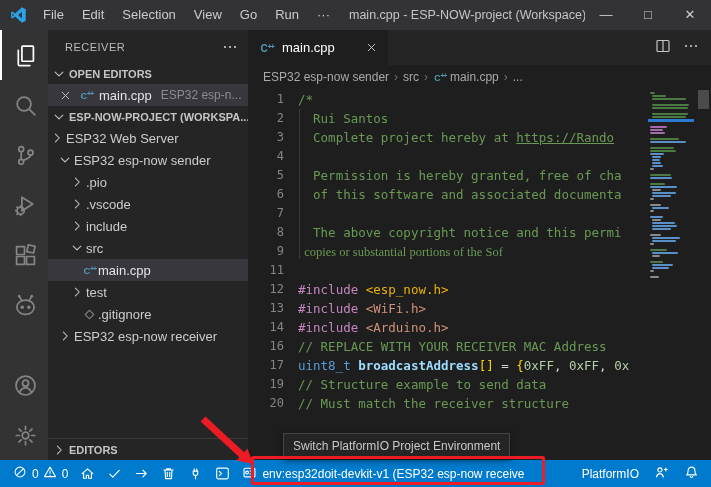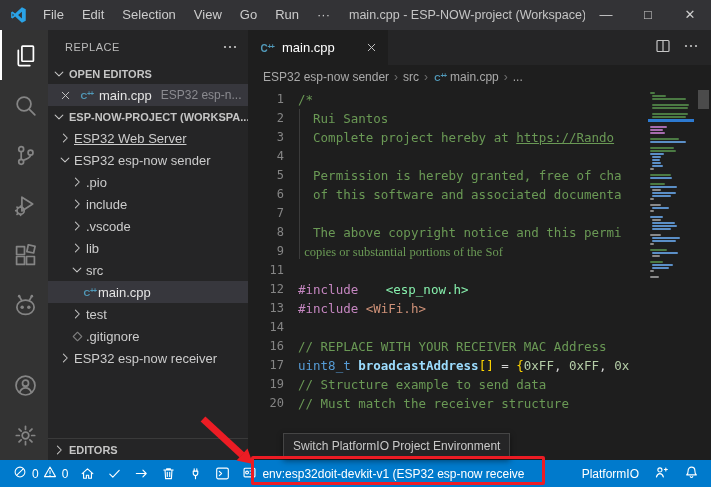--- a/index.html
+++ b/index.html
@@ -168,21 +168,21 @@
                 <circle cx="8" cy="8" r="2.3"></circle>
                 <path d="M8 1.6v2.1M8 12.3v2.1M1.6 8h2.1M12.3 8h2.1M3.5 3.5l1.5 1.5M11 11l1.5 1.5M12.5 3.5 11 5M5 11l-1.5 1.5"></path>
               </svg>
             </span>
           </div>
         </div>
     </div>
 
     <div id="sidebar">
       <div id="sb-title-row">
-        <span>REPLACE</span>
+        <span>RECEIVER</span>
         <span id="sb-title-more">
             <svg width="16" height="16" viewBox="0 0 16 16" fill="none" stroke="currentColor" stroke-width="1.2" stroke-linecap="round" stroke-linejoin="round">
               <circle cx="3" cy="8" r="1.1" fill="currentColor" stroke="none"></circle>
               <circle cx="8" cy="8" r="1.1" fill="currentColor" stroke="none"></circle>
               <circle cx="13" cy="8" r="1.1" fill="currentColor" stroke="none"></circle>
             </svg>
           </span>
       </div>
       <div class="sb-sec">
         <span class="chev">
@@ -212,21 +212,21 @@
         </div>
       <div class="sb-sec">
         <span class="chev">
             <svg width="14" height="14" viewBox="0 0 16 16" fill="none" stroke="currentColor" stroke-width="1.2" stroke-linecap="round" stroke-linejoin="round">
               <path d="M3.6 5.8 8 10.2l4.4-4.4"></path>
             </svg>
           </span>
         <span>ESP-NOW-PROJECT (WORKSPA...</span>
       </div>
       <div id="tree">
-          <div class="tree-row" style="padding-left: 8px; text-decoration: underline;">
+          <div class="tree-row" style="">
             <span class="chev" style="display: flex;">
               <svg width="14" height="14" viewBox="0 0 16 16" fill="none" stroke="currentColor" stroke-width="1.2" stroke-linecap="round" stroke-linejoin="round">
                 <path d="M6.2 3.6 10.6 8l-4.4 4.4"></path>
               </svg>
             </span>
             <span class="tree-label">ESP32 Web Server</span>
           </div>
           <div class="tree-row" style="padding-left: 8px;">
             <span class="chev" style="display: flex;">
               <svg width="14" height="14" viewBox="0 0 16 16" fill="none" stroke="currentColor" stroke-width="1.2" stroke-linecap="round" stroke-linejoin="round">
@@ -242,37 +242,29 @@
               </svg>
             </span>
             <span class="tree-label">.pio</span>
           </div>
           <div class="tree-row" style="padding-left: 20px;">
             <span class="chev" style="display: flex;">
               <svg width="14" height="14" viewBox="0 0 16 16" fill="none" stroke="currentColor" stroke-width="1.2" stroke-linecap="round" stroke-linejoin="round">
                 <path d="M6.2 3.6 10.6 8l-4.4 4.4"></path>
               </svg>
             </span>
+            <span class="tree-label">.vscode</span>
+          </div>
+          <div class="tree-row" style="padding-left: 20px;">
+            <span class="chev" style="display: flex;">
+              <svg width="14" height="14" viewBox="0 0 16 16" fill="none" stroke="currentColor" stroke-width="1.2" stroke-linecap="round" stroke-linejoin="round">
+                <path d="M6.2 3.6 10.6 8l-4.4 4.4"></path>
+              </svg>
+            </span>
             <span class="tree-label">include</span>
-          </div>
-          <div class="tree-row" style="padding-left: 20px;">
-            <span class="chev" style="display: flex;">
-              <svg width="14" height="14" viewBox="0 0 16 16" fill="none" stroke="currentColor" stroke-width="1.2" stroke-linecap="round" stroke-linejoin="round">
-                <path d="M6.2 3.6 10.6 8l-4.4 4.4"></path>
-              </svg>
-            </span>
-            <span class="tree-label">.vscode</span>
-          </div>
-          <div class="tree-row" style="padding-left: 20px;">
-            <span class="chev" style="display: flex;">
-              <svg width="14" height="14" viewBox="0 0 16 16" fill="none" stroke="currentColor" stroke-width="1.2" stroke-linecap="round" stroke-linejoin="round">
-                <path d="M6.2 3.6 10.6 8l-4.4 4.4"></path>
-              </svg>
-            </span>
-            <span class="tree-label">lib</span>
           </div>
           <div class="tree-row" style="padding-left: 20px;">
             <span class="chev" style="display: flex;">
               <svg width="14" height="14" viewBox="0 0 16 16" fill="none" stroke="currentColor" stroke-width="1.2" stroke-linecap="round" stroke-linejoin="round">
                 <path d="M3.6 5.8 8 10.2l4.4-4.4"></path>
               </svg>
             </span>
             <span class="tree-label">src</span>
           </div>
           <div class="tree-row selected" style="padding-left: 32px;">
@@ -286,21 +278,21 @@
             <span class="tree-label" style="color: rgb(228, 228, 228);">main.cpp</span>
           </div>
           <div class="tree-row" style="padding-left: 20px;">
             <span class="chev" style="display: flex;">
               <svg width="14" height="14" viewBox="0 0 16 16" fill="none" stroke="currentColor" stroke-width="1.2" stroke-linecap="round" stroke-linejoin="round">
                 <path d="M6.2 3.6 10.6 8l-4.4 4.4"></path>
               </svg>
             </span>
             <span class="tree-label">test</span>
           </div>
-          <div class="tree-row" style="padding-left: 20px;">
+          <div class="tree-row" style="padding-left: 32px;">
             <span class="file-ico" style="display: flex;">
               <svg width="15" height="15" viewBox="0 0 16 16" fill="none" stroke="currentColor" stroke-width="1.2" stroke-linecap="round" stroke-linejoin="round">
                 <rect x="4.8" y="4.8" width="6.4" height="6.4" transform="rotate(45 8 8)" stroke="#7d7d7d"></rect>
               </svg>
             </span>
             <span class="tree-label">.gitignore</span>
           </div>
           <div class="tree-row" style="padding-left: 8px;">
             <span class="chev" style="display: flex;">
               <svg width="14" height="14" viewBox="0 0 16 16" fill="none" stroke="currentColor" stroke-width="1.2" stroke-linecap="round" stroke-linejoin="round">
@@ -379,23 +371,23 @@
             <div class="code-line"><span class="ln">1</span><span class="code-text"><span style="color: rgb(106, 153, 85);">/*</span></span></div>
             <div class="code-line"><span class="ln">2</span><span class="code-text"><span style="color: rgb(106, 153, 85);">  Rui Santos</span></span></div>
             <div class="code-line"><span class="ln">3</span><span class="code-text"><span style="color: rgb(106, 153, 85);">  Complete project hereby at </span><span style="color: rgb(106, 153, 85); text-decoration: underline;">https://Rando</span></span></div>
             <div class="code-line"><span class="ln">4</span><span class="code-text"></span></div>
             <div class="code-line"><span class="ln">5</span><span class="code-text"><span style="color: rgb(106, 153, 85);">  Permission is hereby granted, free of cha</span></span></div>
             <div class="code-line"><span class="ln">6</span><span class="code-text"><span style="color: rgb(106, 153, 85);">  of this software and associated documenta</span></span></div>
             <div class="code-line"><span class="ln">7</span><span class="code-text"></span></div>
             <div class="code-line"><span class="ln">8</span><span class="code-text"><span style="color: rgb(106, 153, 85);">  The above copyright notice and this permi</span></span></div>
             <div class="code-line"><span class="ln">9</span><span class="code-text"><span style="color: rgb(106, 153, 85); font-family: Liberation Serif, serif;">  copies or substantial portions of the Sof</span></span></div>
             <div class="code-line"><span class="ln">11</span><span class="code-text"></span></div>
-            <div class="code-line"><span class="ln">12</span><span class="code-text"><span style="color: rgb(197, 134, 192);">#include </span><span style="color: #86efac; margin-left: 20px;">&lt;esp_now.h&gt;</span></span></div>
+            <div class="code-line"><span class="ln">12</span><span class="code-text"><span style="color: rgb(197, 134, 192);">#include </span><span style="color: #eab308;">&lt;esp_now.h&gt;</span></span></div>
             <div class="code-line"><span class="ln">13</span><span class="code-text"><span style="color: rgb(197, 134, 192);">#include </span><span style="color: rgb(206, 145, 120);">&lt;WiFi.h&gt;</span></span></div>
-            <div class="code-line"><span class="ln">14</span></div>
+            <div class="code-line"><span class="ln">14</span><span class="code-text"><span style="color: rgb(197, 134, 192);">#include </span><span style="color: rgb(206, 145, 120);">&lt;Arduino.h&gt;</span></span></div>
             <div class="code-line"><span class="ln">16</span><span class="code-text"><span style="color: rgb(106, 153, 85);">// REPLACE WITH YOUR RECEIVER MAC Address</span></span></div>
             <div class="code-line"><span class="ln">17</span><span class="code-text"><span style="color: rgb(86, 156, 214);">uint8_t</span><span style="color: rgb(212, 212, 212);"> </span><span style="color: rgb(156, 220, 254); font-weight: 600;">broadcastAddress</span><span style="color: rgb(255, 215, 0);">[]</span><span style="color: rgb(212, 212, 212);"> = </span><span style="color: rgb(255, 215, 0);">{</span><span style="color: rgb(181, 206, 168);">0xFF</span><span style="color: rgb(212, 212, 212);">, </span><span style="color: rgb(181, 206, 168);">0xFF</span><span style="color: rgb(212, 212, 212);">, </span><span style="color: rgb(181, 206, 168);">0x</span></span></div>
             <div class="code-line"><span class="ln">19</span><span class="code-text"><span style="color: rgb(106, 153, 85);">// Structure example to send data</span></span></div>
             <div class="code-line"><span class="ln">20</span><span class="code-text"><span style="color: rgb(106, 153, 85);">// Must match the receiver structure</span></span></div>
           </div>
         <div id="minimap">
             <div class="mm-row" style="background: rgb(75, 122, 67); width: 5px; margin-left: 2px;"></div>
             <div class="mm-row" style="background: rgb(75, 122, 67); width: 14px; margin-left: 4px;"></div>
             <div class="mm-row" style="background: rgb(75, 122, 67); width: 34px; margin-left: 4px;"></div>
             <div class="mm-row"></div>

